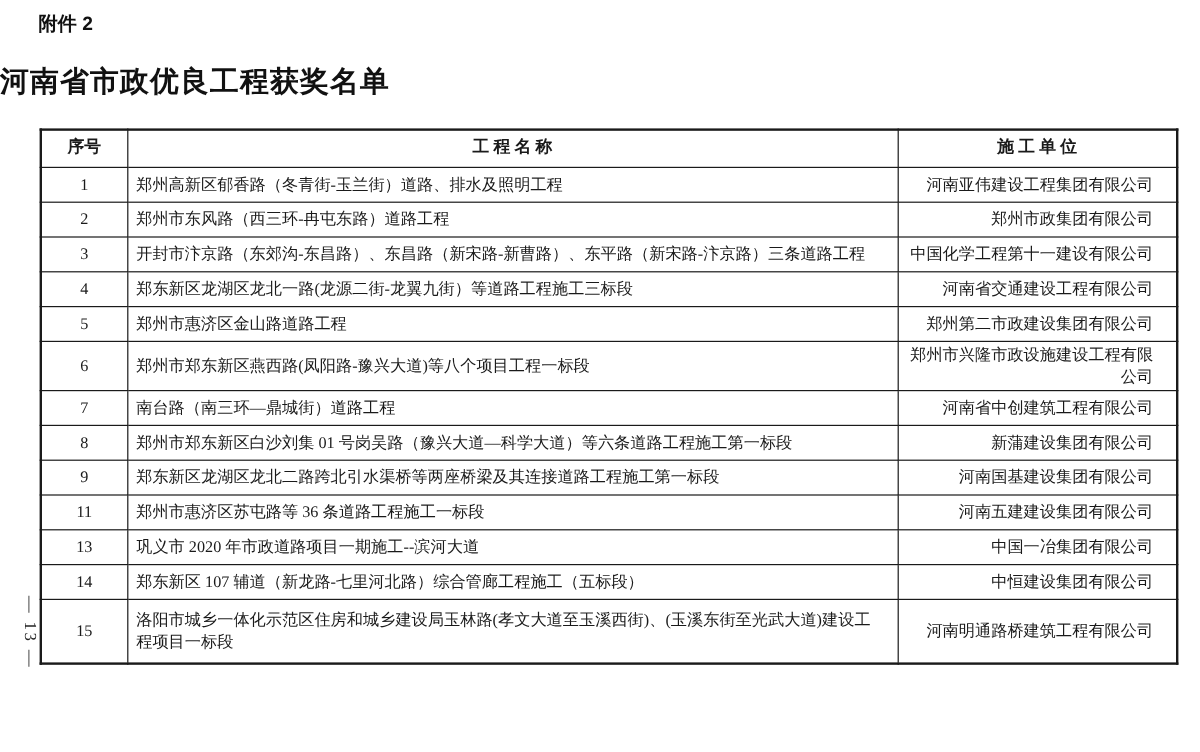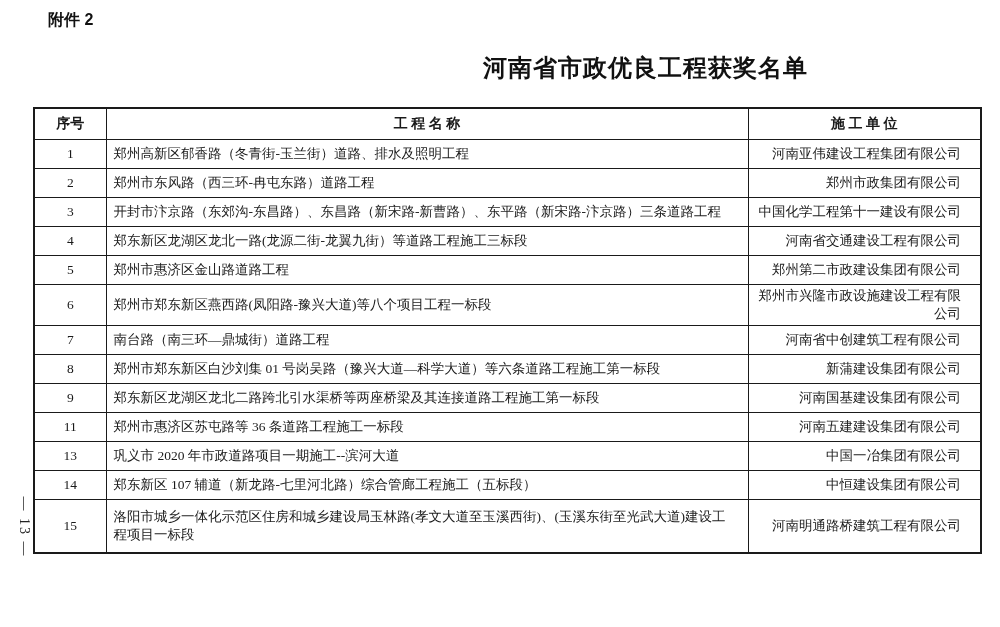--- a/index.html
+++ b/index.html
@@ -11,33 +11,33 @@
     position: relative;
     width: 1000px;
     height: 627px;
     background: #ffffff;
     overflow: hidden;
     font-family: "Liberation Serif", "DejaVu Serif", serif;
     color: #1a1a1a;
   }
   .attachment-label {
     position: absolute;
-    left: 48px;
+    left: 32px;
     top: 10px;
     font-family: "Liberation Sans", "DejaVu Sans", sans-serif;
     font-weight: bold;
     font-size: 16px;
     color: #111;
   }
   .doc-title {
     position: absolute;
     left: 0;
     top: 52px;
     width: 808px;
-    text-align: right;
+    text-align: left;
     font-family: "Liberation Sans", "DejaVu Sans", sans-serif;
     font-weight: bold;
     font-size: 24px;
     letter-spacing: 1px;
     color: #111;
   }
   .page-number {
     position: absolute;
     left: -32px;
     top: 518px;

